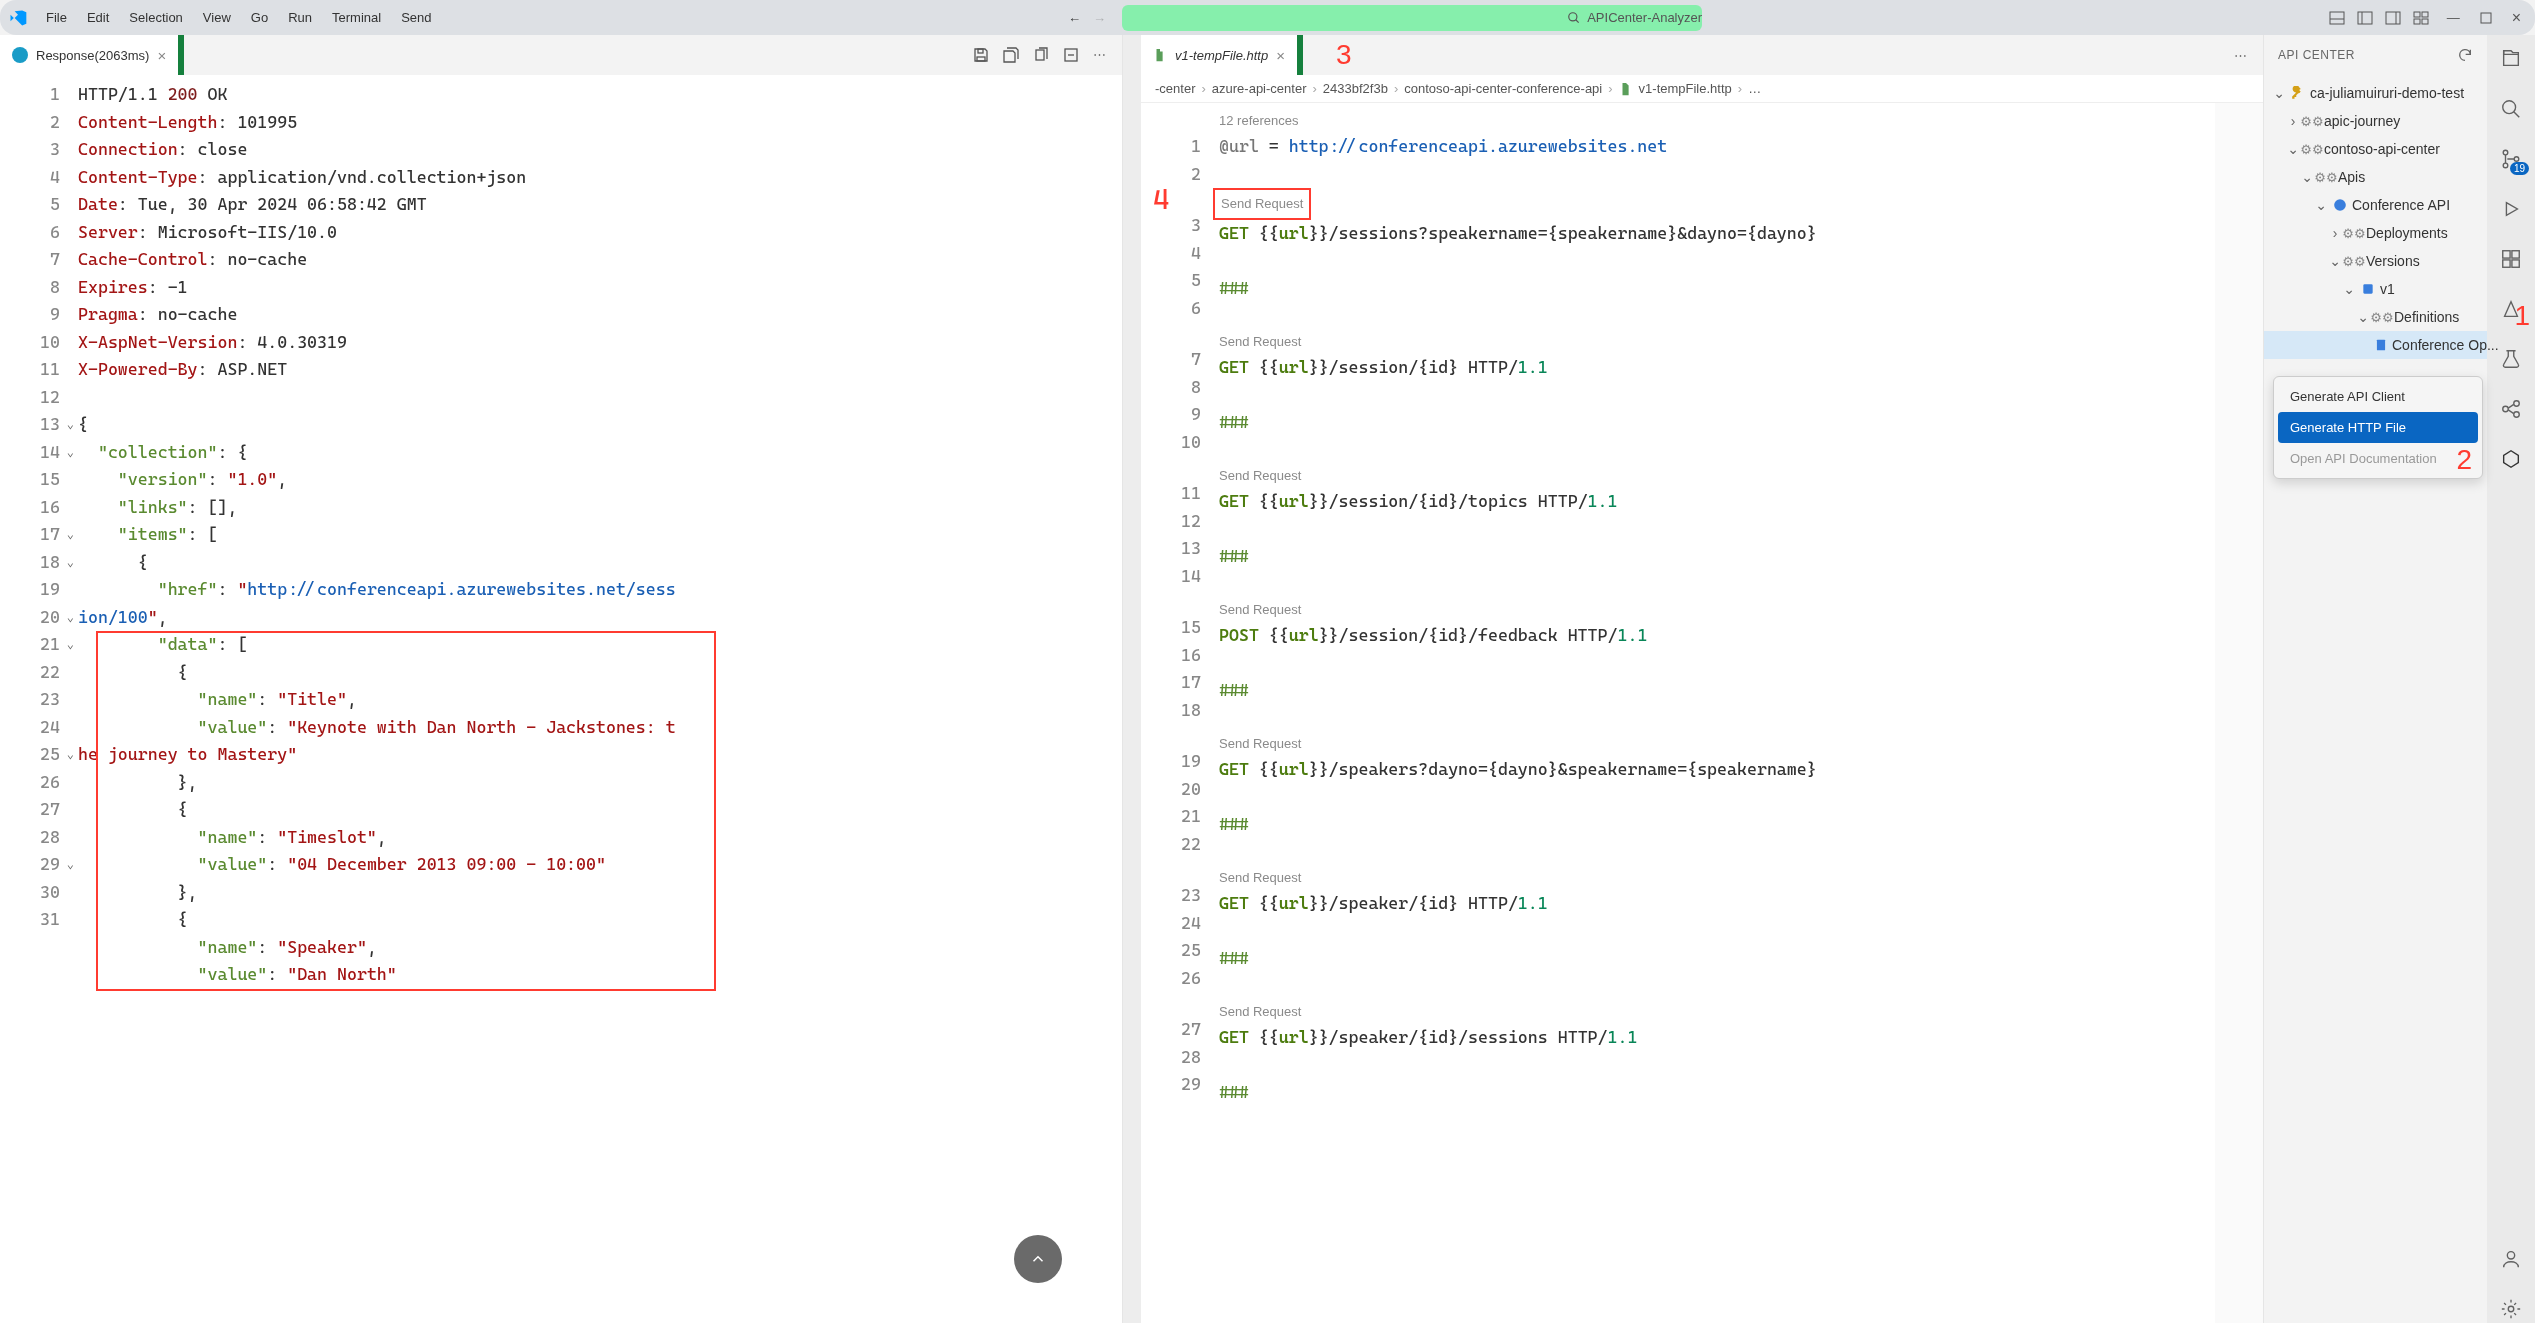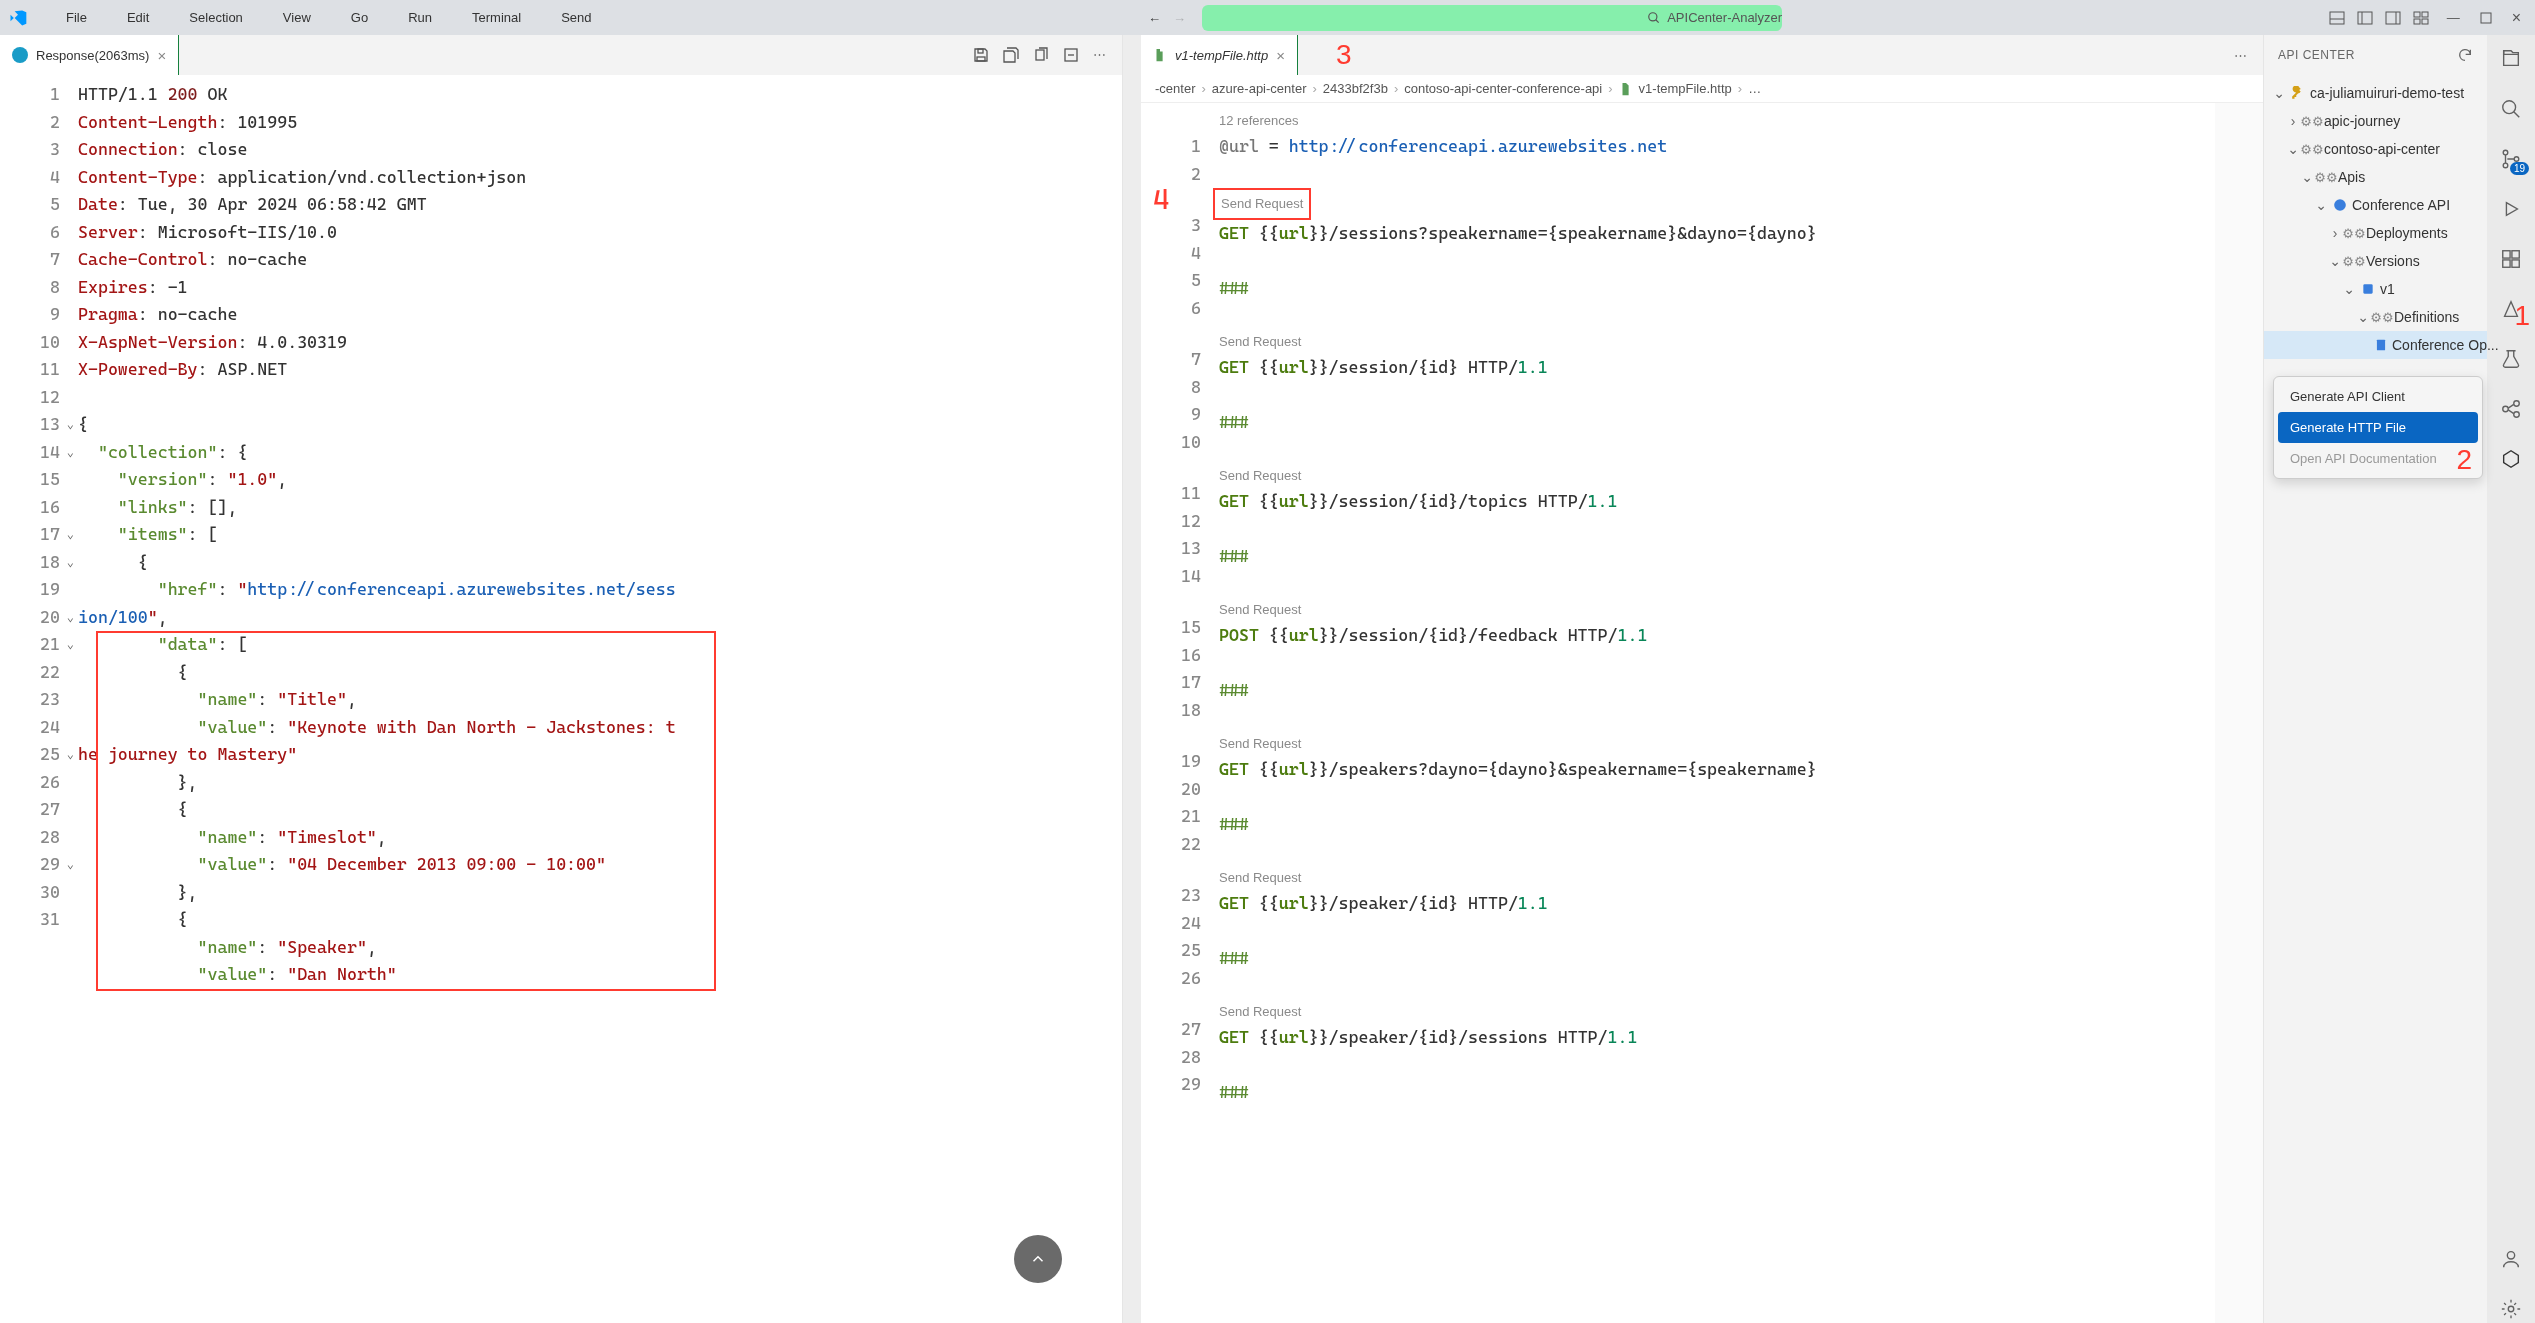--- a/index.html
+++ b/index.html
@@ -12,21 +12,22 @@
   width: 2535px;
   height: 1323px;
   transform-origin: top left;
 }
 .titlebar {
   height: 35px;
   background: #dde0e4;
   display: flex;
   align-items: center;
   padding: 0 8px;
-  gap: 20px;
+  gap: 0;
+  border-radius: 16px;
 }
 .vscode-icon {
   width: 20px; height: 20px;
   color: #0098ff;
   margin-right: 8px;
 }
 .menu-item {
   padding: 4px 10px;
   cursor: pointer;
   border-radius: 4px;
@@ -73,21 +74,21 @@
   align-items: center;
   position: relative;
 }
 .tab {
   height: 100%;
   padding: 0 12px;
   display: flex;
   align-items: center;
   gap: 8px;
   background: #fff;
-  border-right: 1px solid #15803d;
+  border-right: 6px solid #15803d;
 }
 .tab-icon-response { width:16px; height:16px; background:#1a9cc7; border-radius:50%; }
 .tab-icon-http { width:14px; height:14px; color:#5a9e5a; }
 .tab-close { color:#888; font-size:15px; }
 .tab-actions {
   margin-left: auto;
   display: flex;
   gap: 14px;
   padding-right: 16px;
   color: #555;

